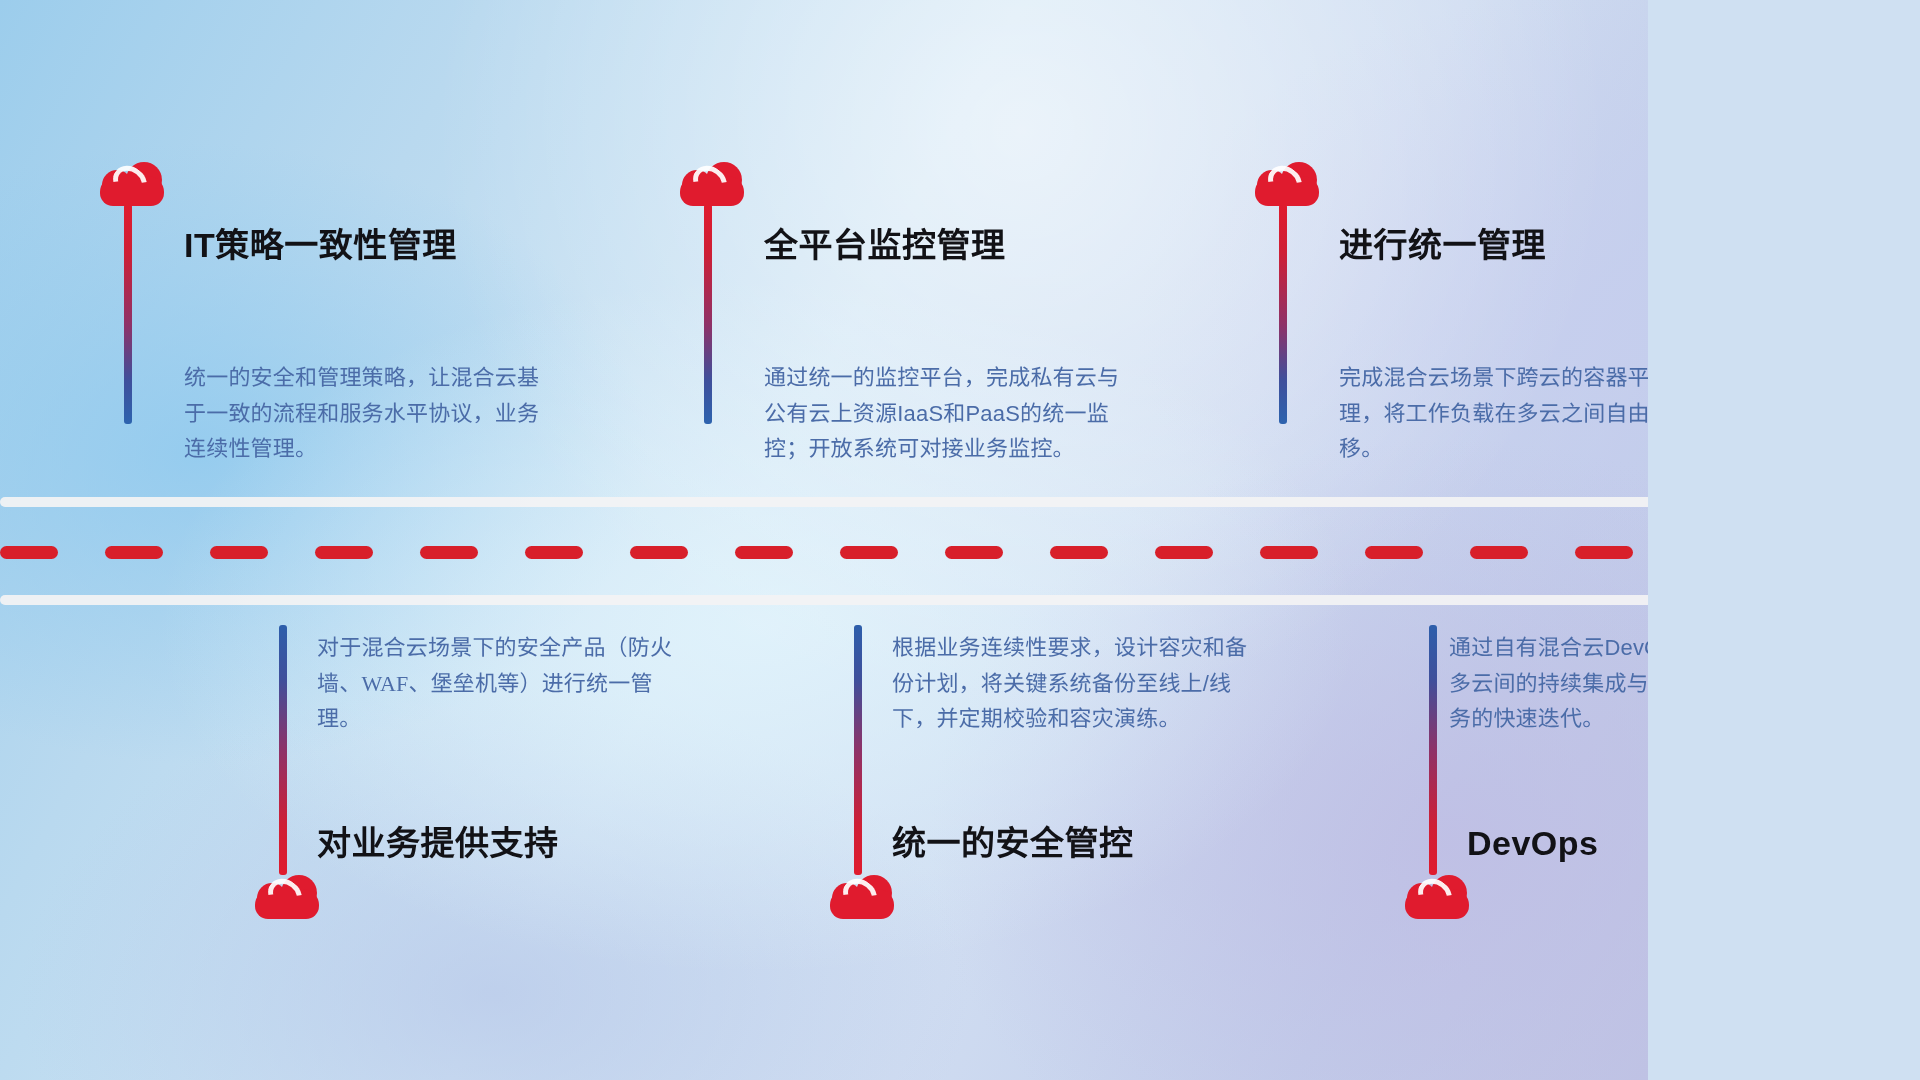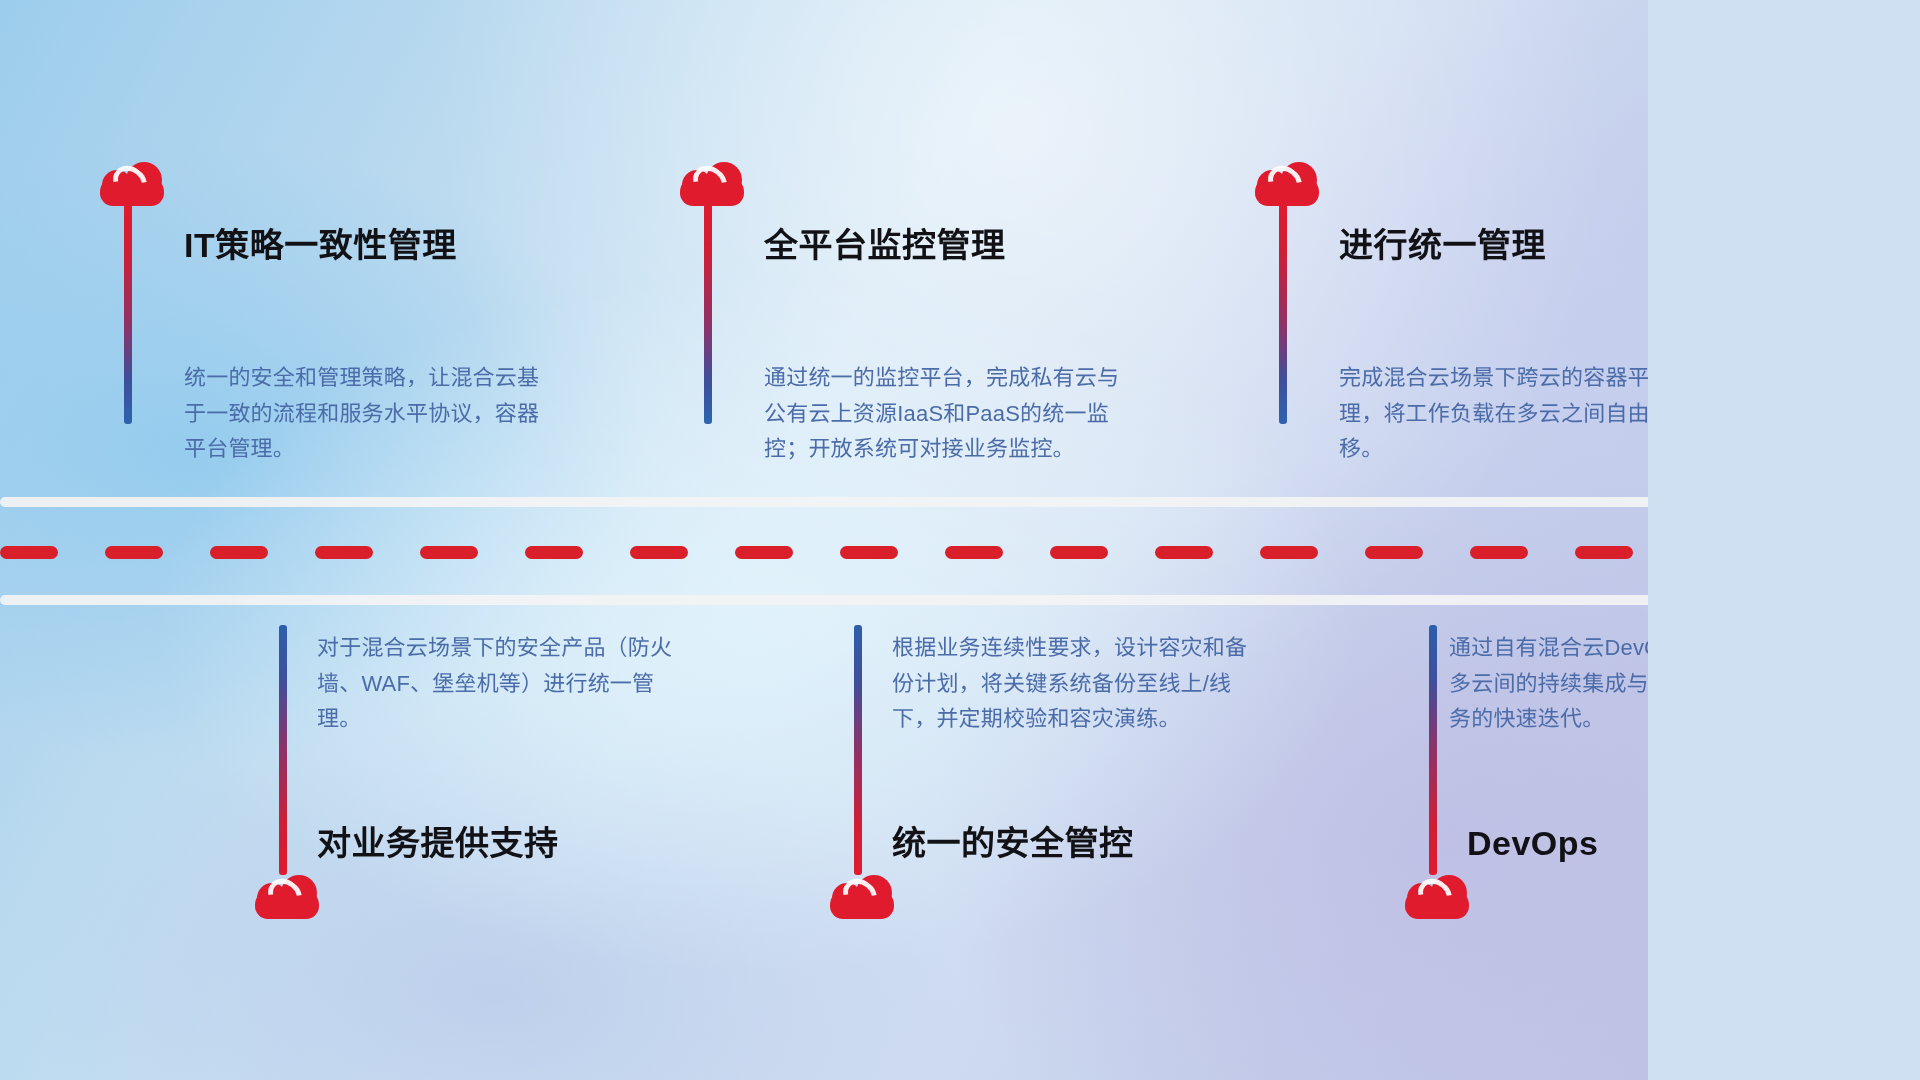--- a/index.html
+++ b/index.html
@@ -152,21 +152,21 @@
 
   <div class="col" style="left:100px; top:160px;">
     <div class="cloud" style="left:0px; top:0px;">
       <div class="puff-l"></div>
       <div class="puff-r"></div>
       <div class="body"></div>
       <div class="hl"></div>
     </div>
     <div class="stem down" style="left:24px; top:44px; height:220px;"></div>
     <div class="title" style="left:84px; top:65px;">IT策略一致性管理</div>
-    <div class="desc" style="left:84px; top:200px;">统一的安全和管理策略，让混合云基于一致的流程和服务水平协议，容器平台管理。</div>
+    <div class="desc" style="left:84px; top:200px;">统一的安全和管理策略，让混合云基于一致的流程和服务水平协议，业务连续性管理。</div>
   </div>
 
   <div class="col" style="left:680px; top:160px;">
     <div class="cloud" style="left:0px; top:0px;">
       <div class="puff-l"></div>
       <div class="puff-r"></div>
       <div class="body"></div>
       <div class="hl"></div>
     </div>
     <div class="stem down" style="left:24px; top:44px; height:220px;"></div>
@@ -211,21 +211,21 @@
   <div class="road-line bottom"></div>
 
   <div class="col" style="left:255px; top:625px;">
     <div class="stem up" style="left:24px; top:0px; height:250px;"></div>
     <div class="cloud" style="left:0px; top:248px;">
       <div class="puff-l"></div>
       <div class="puff-r"></div>
       <div class="body"></div>
       <div class="hl"></div>
     </div>
-    <div class="desc" style="left:62px; top:5px;">对于混合云场景下的安全产品（防火墙、WAF、堡垒机等）进行统一管理。</div>
+    <div class="desc" style="left:62px; top:5px;font-family:Liberation Serif, serif;">对于混合云场景下的安全产品（防火墙、WAF、堡垒机等）进行统一管理。</div>
     <div class="title" style="left:62px; top:198px;">对业务提供支持</div>
   </div>
 
   <div class="col" style="left:830px; top:625px;">
     <div class="stem up" style="left:24px; top:0px; height:250px;"></div>
     <div class="cloud" style="left:0px; top:248px;">
       <div class="puff-l"></div>
       <div class="puff-r"></div>
       <div class="body"></div>
       <div class="hl"></div>

